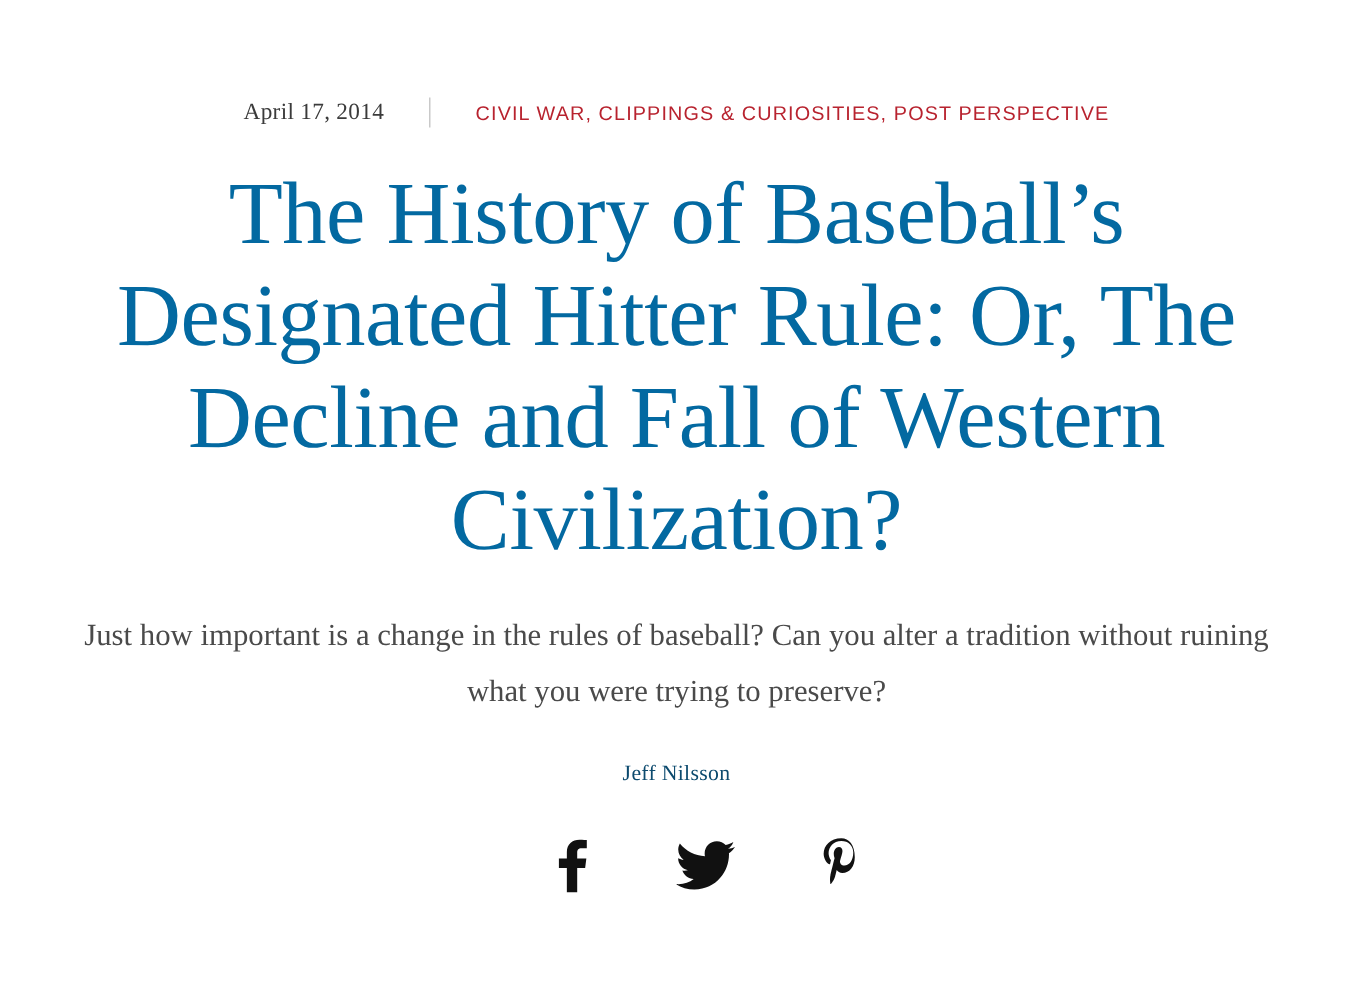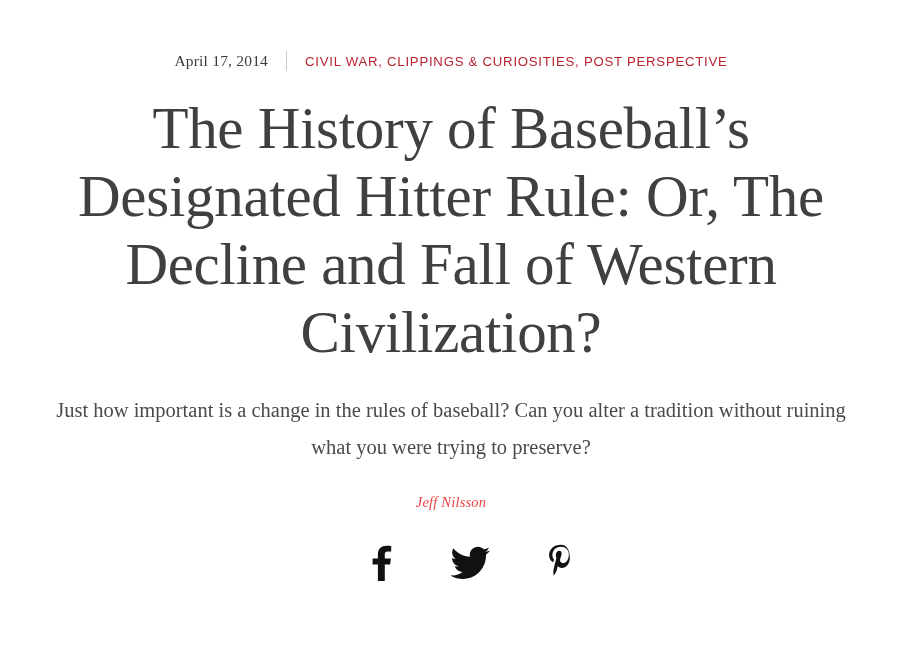--- a/index.html
+++ b/index.html
@@ -19,22 +19,22 @@
     position: relative;
     box-sizing: border-box;
     padding: 0 40px;
   }
 
   
   .meta-row {
     display: flex;
     align-items: center;
     justify-content: center;
-    gap: 0;
-    margin-top: 50px;
+    gap: 12px;
+    margin-top: 64px;
     height: 22px;
   }
   .meta-date {
     font-family: "Liberation Serif", serif;
     font-size: 15.5px;
     color: #3b3b3b;
     letter-spacing: 0.2px;
     padding-right: 18px;
   }
   .meta-divider {
@@ -61,44 +61,43 @@
 
   
   .headline {
     margin: 22px auto 0 auto;
     width: 790px;
     text-align: center;
     font-family: "Liberation Serif", serif;
     font-weight: normal;
     font-size: 59px;
     line-height: 68px;
-    color: #404040;
+    color: #0369a1;
     letter-spacing: -0.3px;
   }
 
   
   .deck {
     margin: 26px auto 0 auto;
     width: 810px;
     text-align: center;
     font-family: "Liberation Serif", serif;
     font-size: 20.5px;
     line-height: 37px;
     color: #4a4a4a;
   }
 
   
   .byline {
     margin: 28px auto 0 auto;
     text-align: center;
     font-family: "Liberation Serif", serif;
     font-size: 14.5px;
-    color: #ef4444;
+    color: #0c4a6e;
     letter-spacing: 0.2px;
-    font-style: italic;
   }
 
   
   .share-row {
     margin: 30px auto 0 auto;
     display: flex;
     justify-content: center;
     align-items: center;
     gap: 50px;
     width: 300px;

